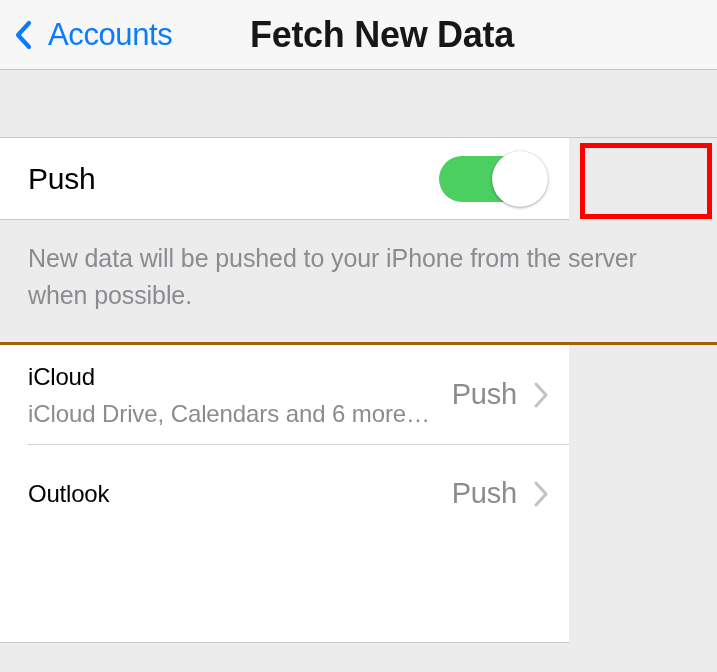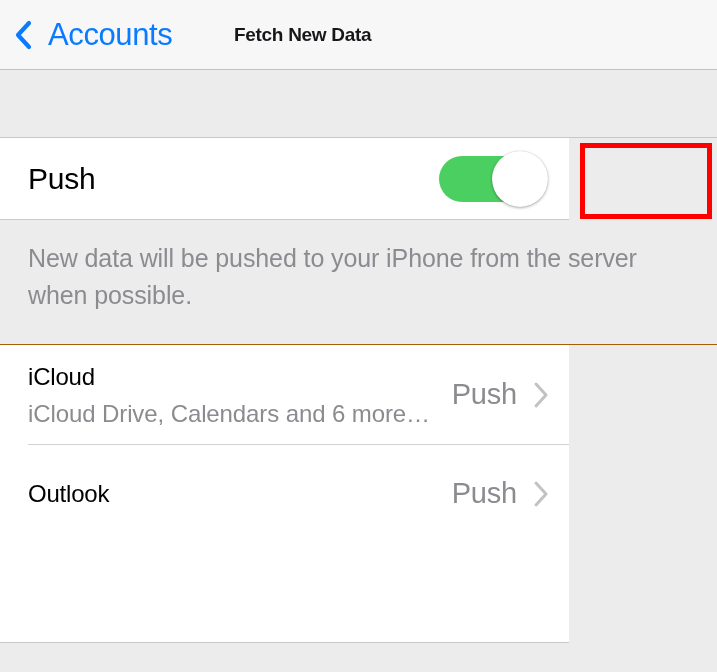--- a/index.html
+++ b/index.html
@@ -50,26 +50,26 @@
   }
   .nav-back-label {
     font-size: 31px;
     color: #0a7bff;
     letter-spacing: -0.4px;
     line-height: 1;
     white-space: nowrap;
   }
   .nav-title {
     position: absolute;
-    left: 234px;
+    left: 250px;
     top: 0;
     height: 69px;
     display: flex;
     align-items: center;
-    font-size: 19px;
+    font-size: 36px;
     font-weight: bold;
     color: #17171a;
     letter-spacing: -0.3px;
     white-space: nowrap;
   }
 
   
   .gap {
     position: absolute;
     left: 0;
@@ -155,21 +155,21 @@
   }
 
   
   .footer-note {
     position: absolute;
     left: 0;
     top: 220px;
     width: 717px;
     height: 125px;
     background: #ececed;
-    border-bottom: 1px solid #a16207;
+    border-bottom: 3px solid #a16207;
     box-sizing: border-box;
     padding: 20px 40px 0 28px;
   }
   .footer-note-text {
     font-size: 25px;
     line-height: 37px;
     color: #8b8b90;
     letter-spacing: -0.1px;
   }
 

